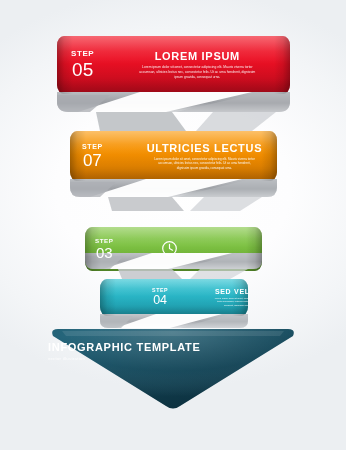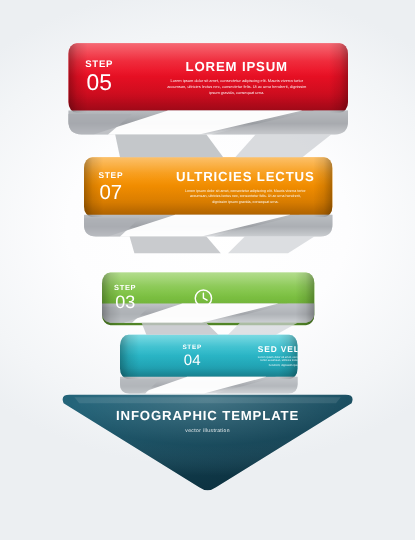--- a/index.html
+++ b/index.html
@@ -156,21 +156,20 @@
     top: 327px;
     width: 250px;
     height: 82px;
   }
   #triangle-wrap .tri-svg { position: absolute; inset: 0; }
   #triangle-text {
     position: absolute;
     left: 0;
     top: 14px;
     width: 100%;
-    text-align: center;
     color: #ffffff;
     z-index: 4;
   }
   #triangle-title {
     font-size: 11px;
     font-weight: bold;
     letter-spacing: 0.7px;
   }
   #triangle-sub {
     font-size: 4.2px;

